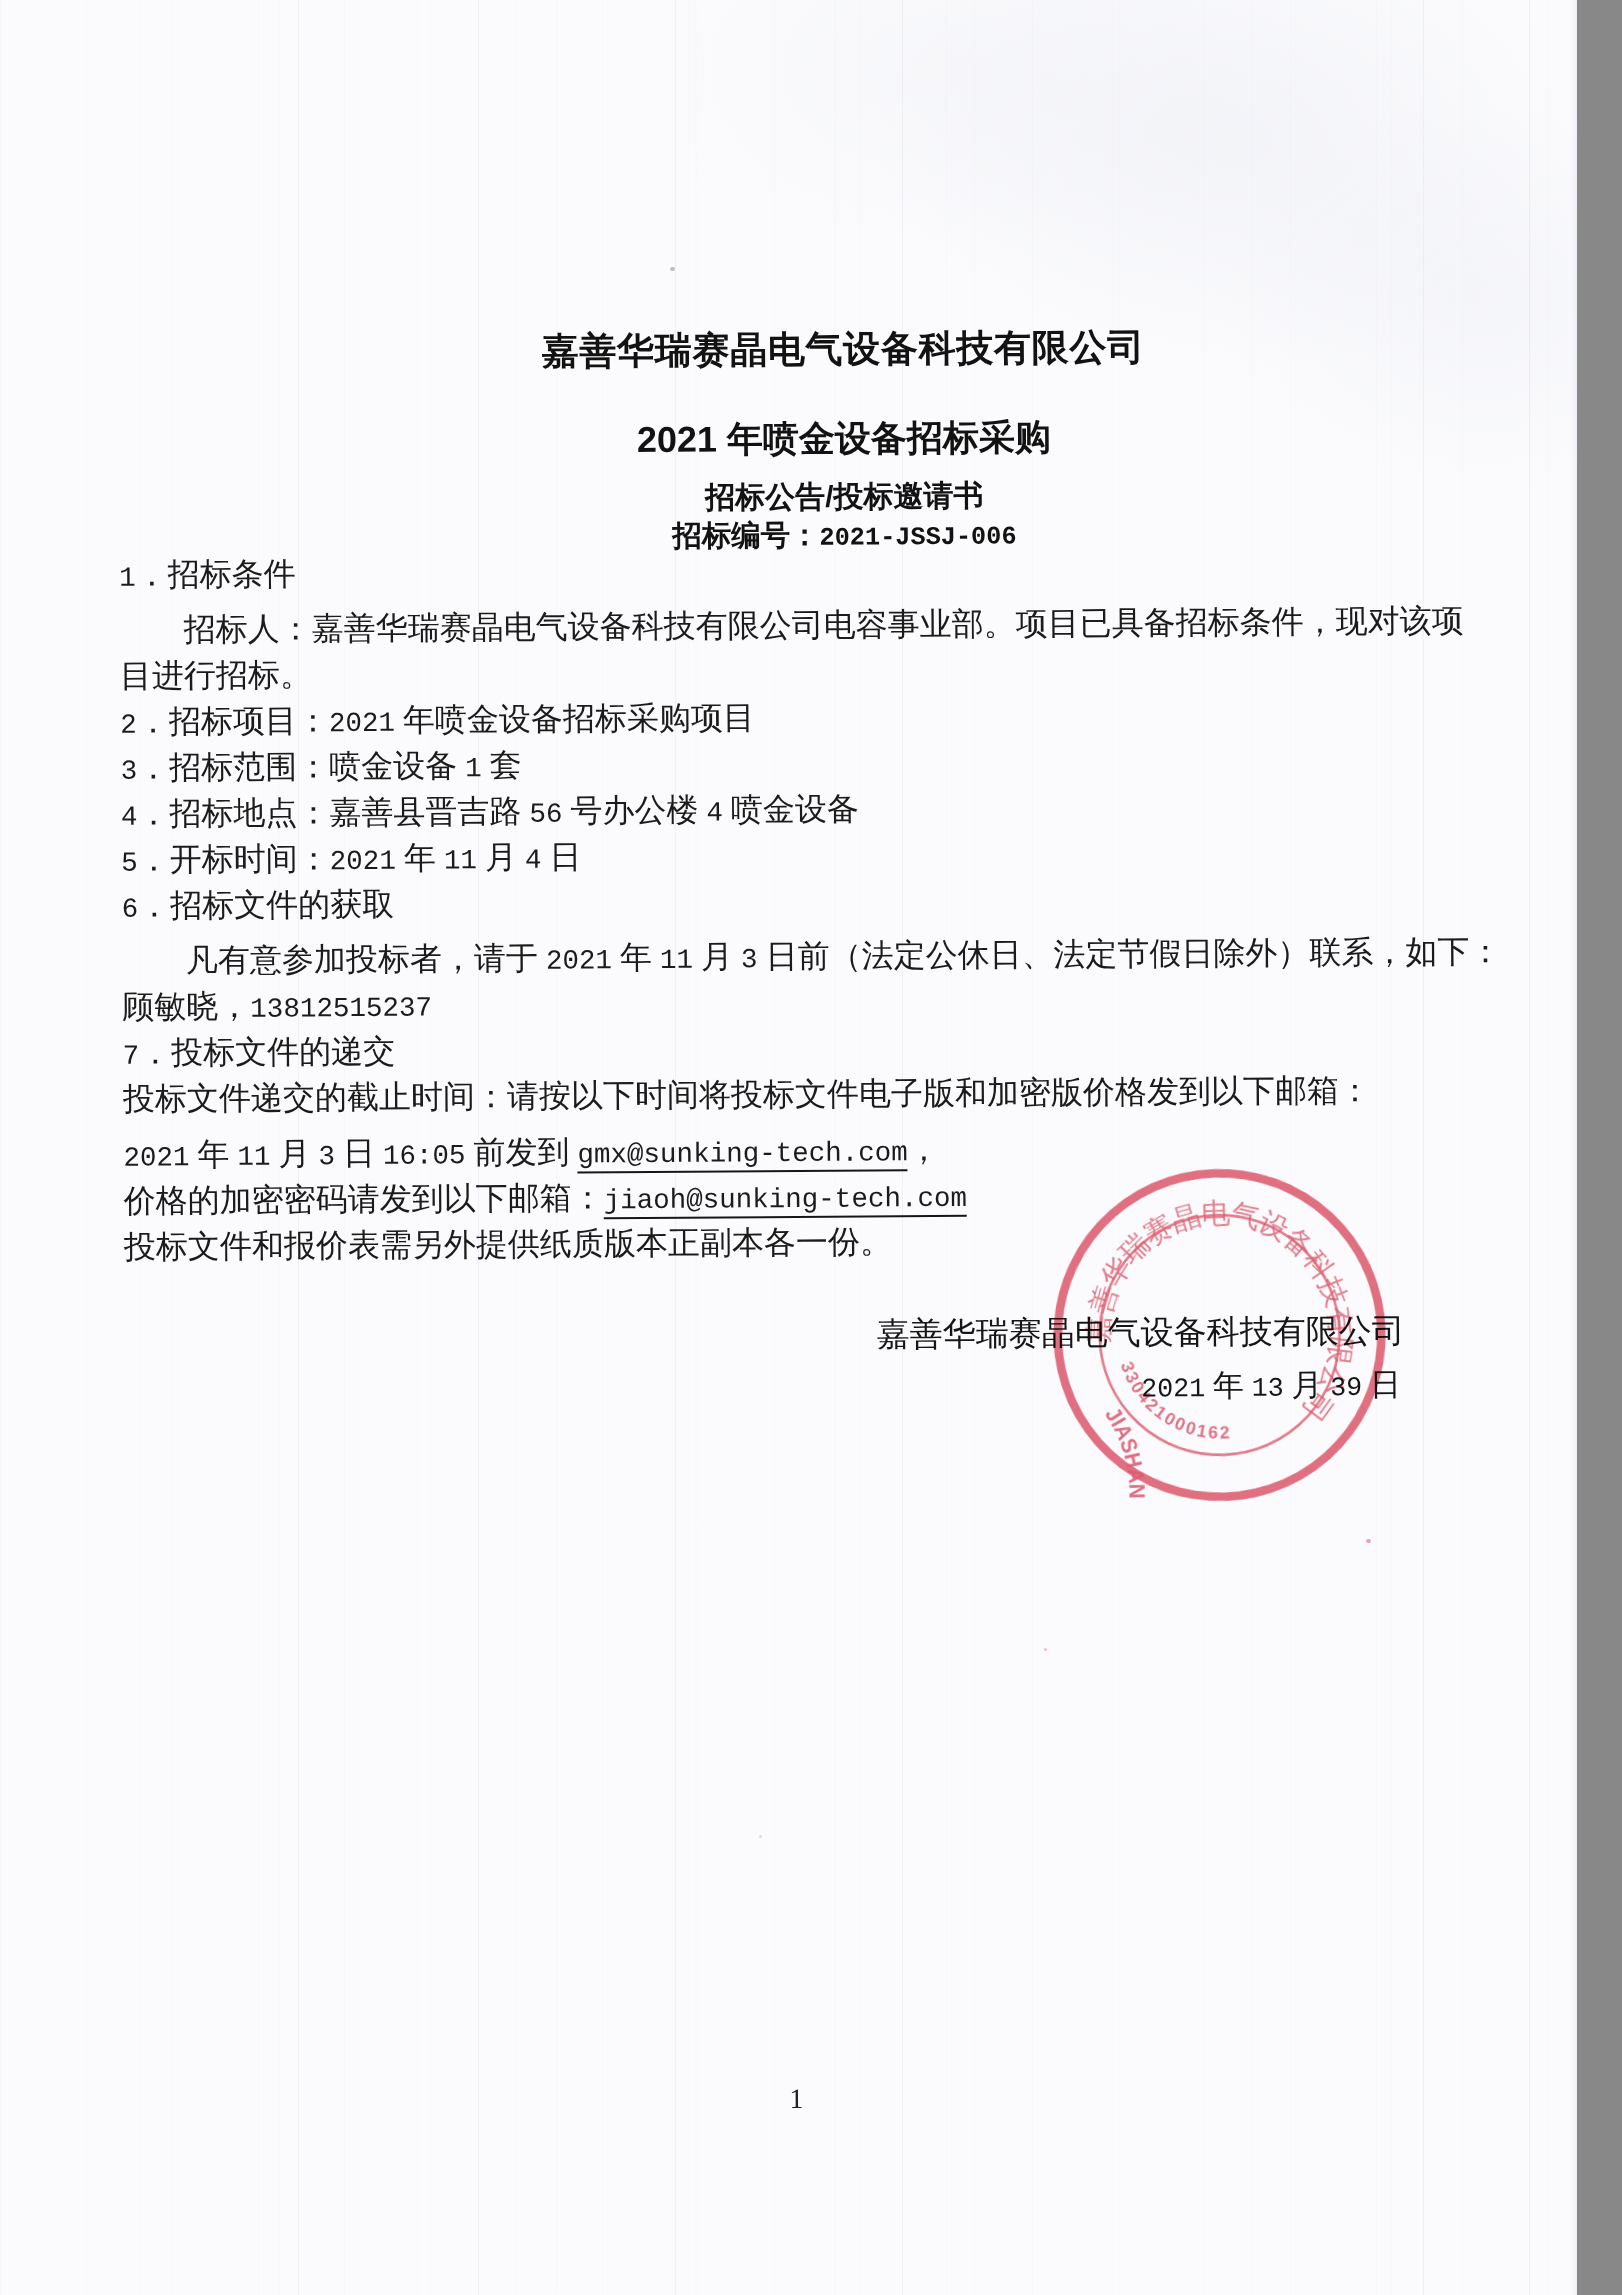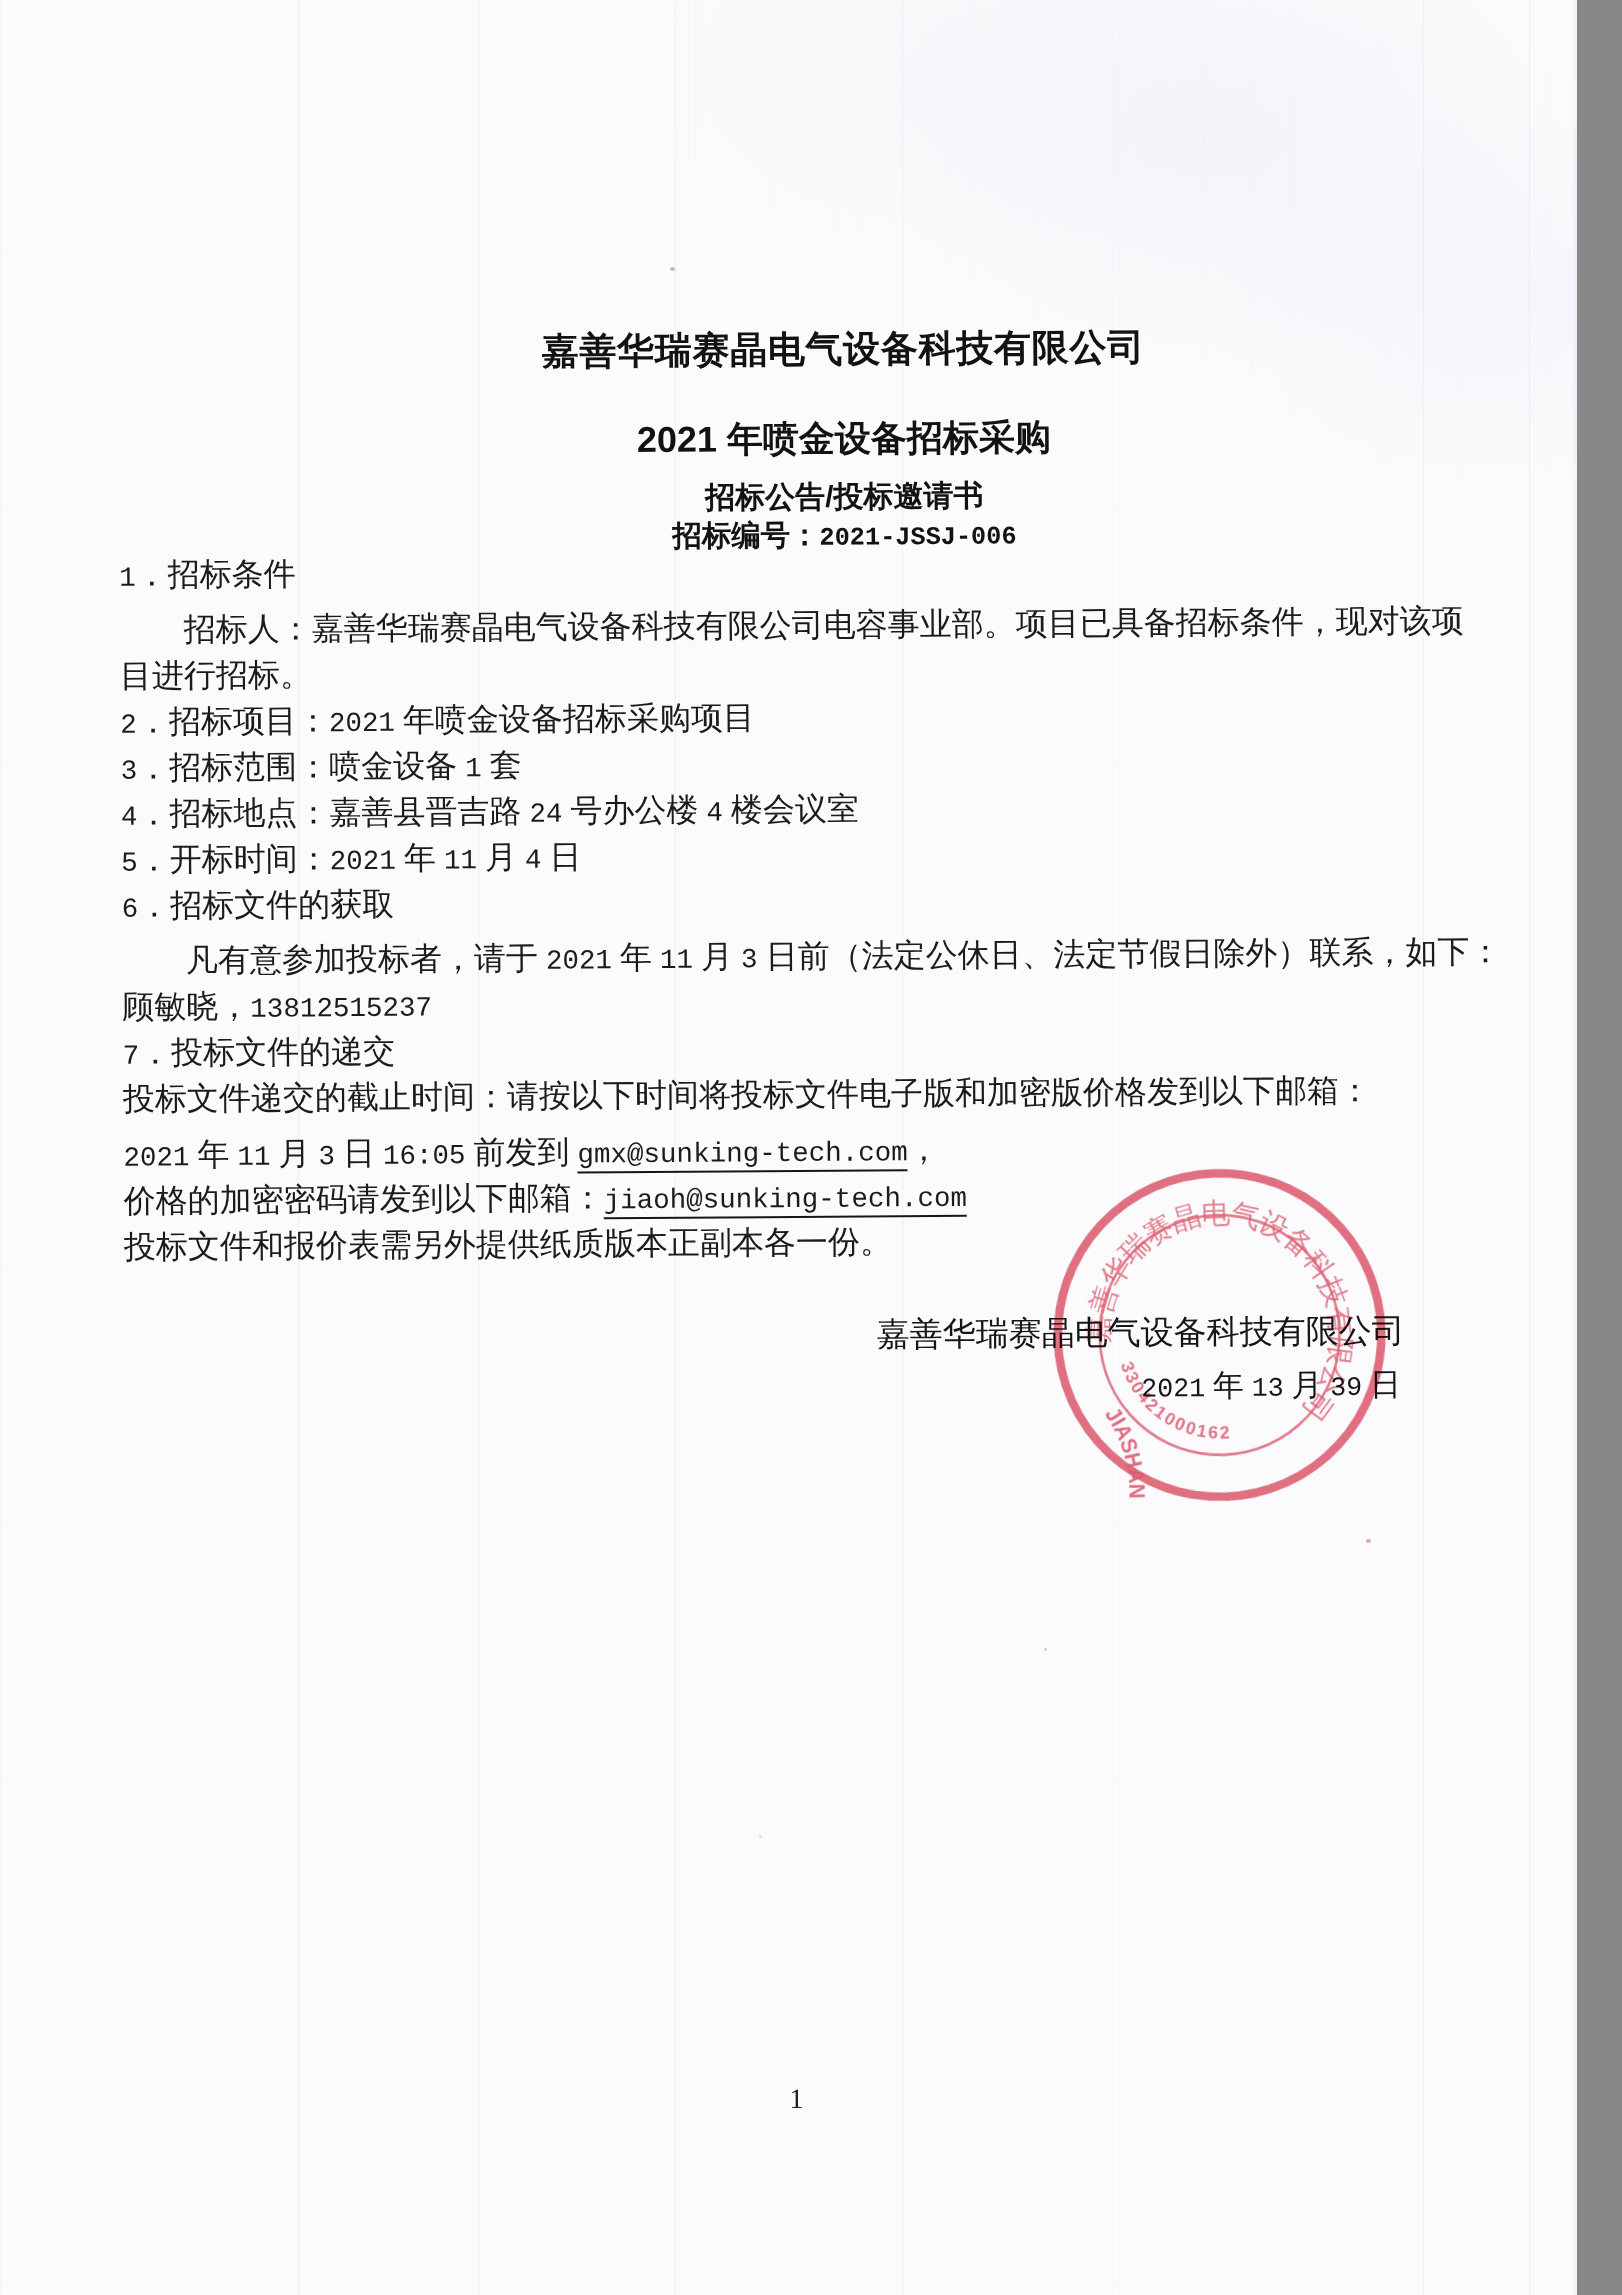--- a/index.html
+++ b/index.html
@@ -68,21 +68,21 @@
     <div class="heading h-project">2021 年喷金设备招标采购</div>
     <div class="heading h-sub">招标公告/投标邀请书</div>
     <div class="heading h-no"><span>招标编号：</span><span class="latinize"><span class="lat">2021-JSSJ-006</span></span></div>
 
     <div class="body-col">
         <p class="line"><span><span class="lat">1</span><span>．招标条件</span></span></p>
         <p class="line indent sp"><span><span>招标人：嘉善华瑞赛晶电气设备科技有限公司电容事业部。项目已具备招标条件，现对该项</span></span></p>
         <p class="line"><span><span>目进行招标。</span></span></p>
         <p class="line"><span><span class="lat">2</span><span>．招标项目：</span><span class="lat">2021</span><span> 年喷金设备招标采购项目</span></span></p>
         <p class="line"><span><span class="lat">3</span><span>．招标范围：喷金设备 </span><span class="lat">1</span><span> 套</span></span></p>
-        <p class="line"><span><span class="lat">4</span><span>．招标地点：嘉善县晋吉路 </span><span class="lat">24</span><span> 号办公楼 </span><span class="lat">4</span><span> 楼会议室</span></span></p>
+        <p class="line"><span><span class="lat">4</span><span>．招标地点：嘉善县晋吉路 </span><span class="lat">56</span><span> 号办公楼 </span><span class="lat">4</span><span> 喷金设备</span></span></p>
         <p class="line"><span><span class="lat">5</span><span>．开标时间：</span><span class="lat">2021</span><span> 年 </span><span class="lat">11</span><span> 月 </span><span class="lat">4</span><span> 日</span></span></p>
         <p class="line"><span><span class="lat">6</span><span>．招标文件的获取</span></span></p>
         <p class="line indent sp"><span><span>凡有意参加投标者，请于 </span><span class="lat">2021</span><span> 年 </span><span class="lat">11</span><span> 月 </span><span class="lat">3</span><span> 日前（法定公休日、法定节假日除外）联系，如下：</span></span></p>
         <p class="line"><span><span>顾敏晓，</span><span class="lat">13812515237</span></span></p>
         <p class="line"><span><span class="lat">7</span><span>．投标文件的递交</span></span></p>
         <p class="line"><span><span>投标文件递交的截止时间：请按以下时间将投标文件电子版和加密版价格发到以下邮箱：</span></span></p>
         <p class="line sp"><span><span class="lat">2021</span><span> 年 </span><span class="lat">11</span><span> 月 </span><span class="lat">3</span><span> 日 </span><span class="lat">16:05</span><span> 前发到 </span></span><span class="u"><span class="lat">gmx@sunking-tech.com</span></span><span><span>，</span></span></p>
         <p class="line"><span><span>价格的加密密码请发到以下邮箱：</span></span><span class="u"><span class="lat">jiaoh@sunking-tech.com</span></span></p>
         <p class="line"><span><span>投标文件和报价表需另外提供纸质版本正副本各一份。</span></span></p>
       </div>

